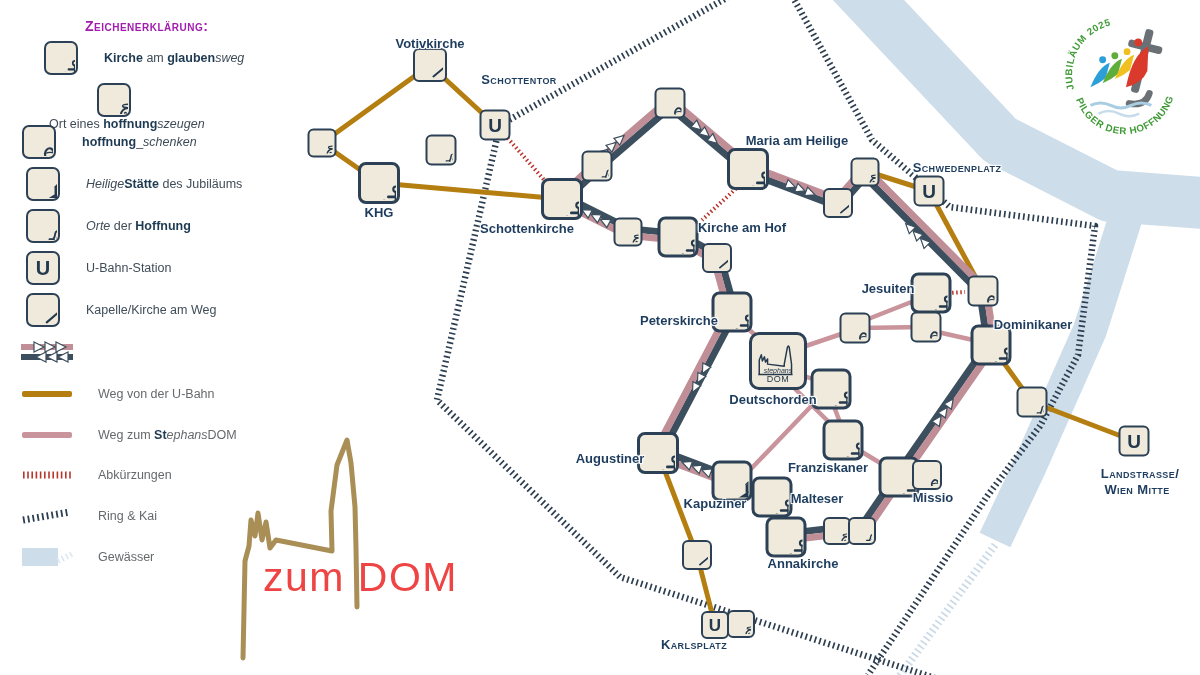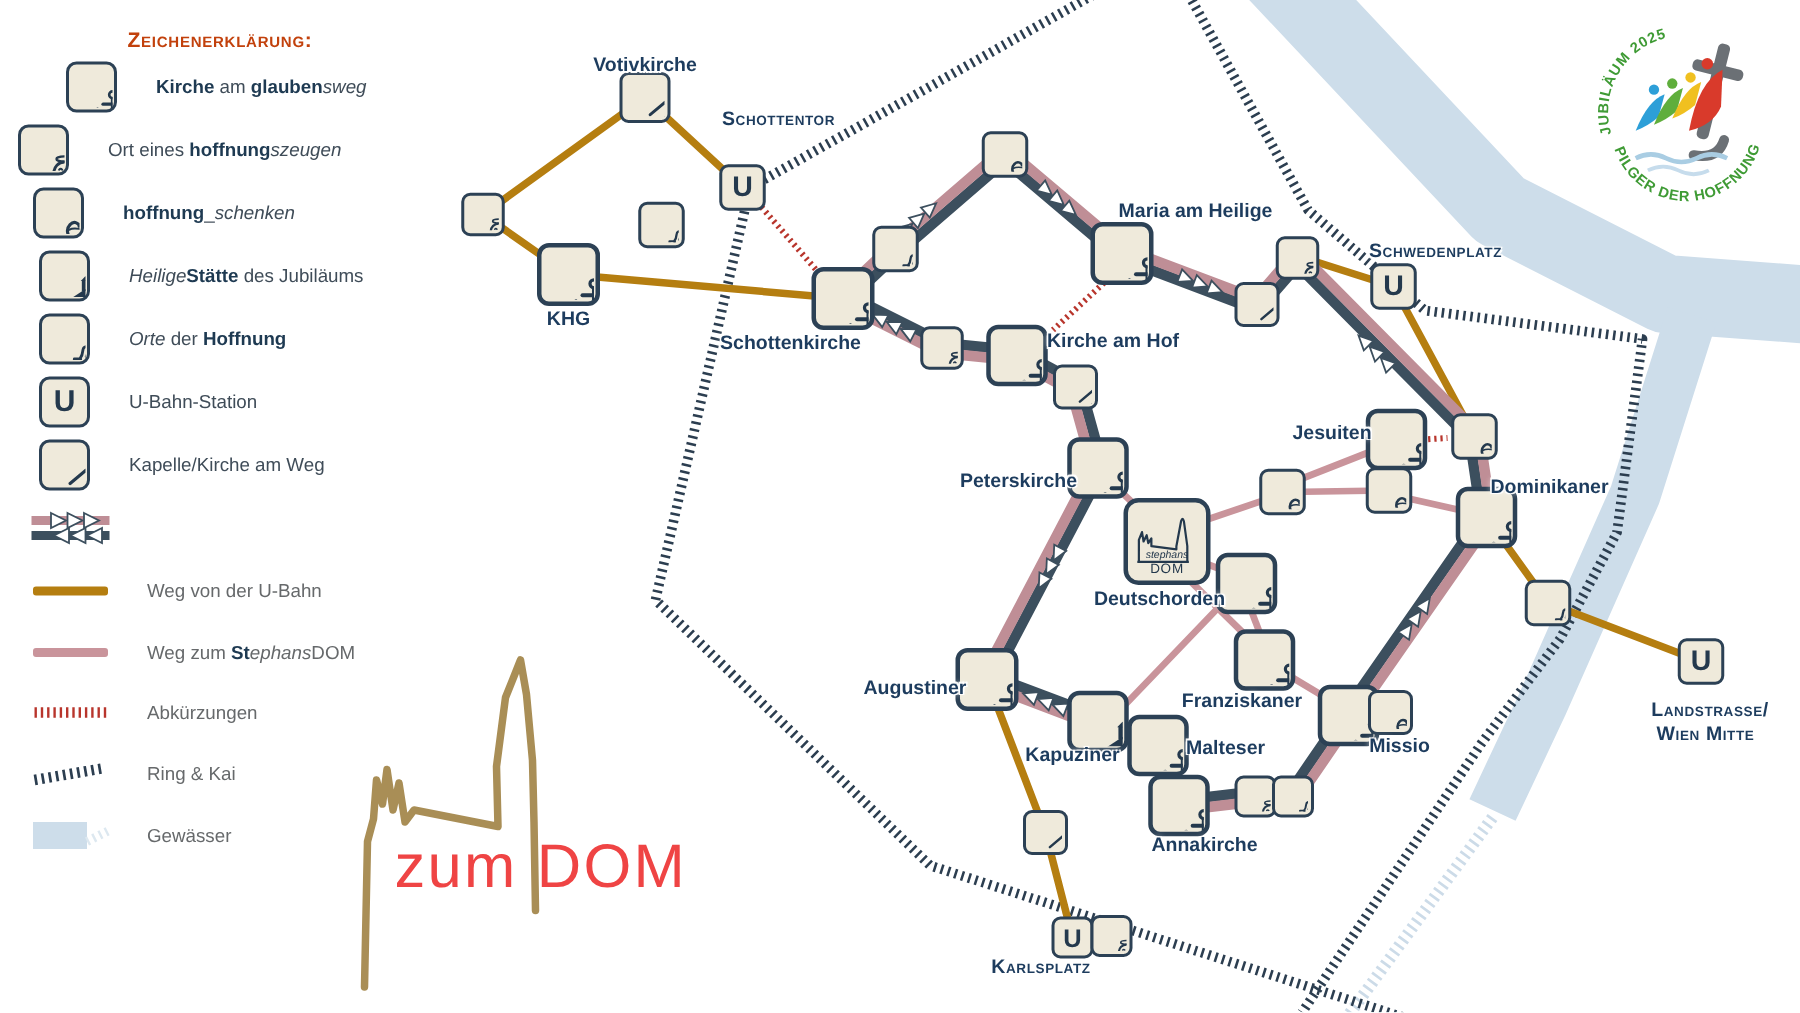--- a/index.html
+++ b/index.html
@@ -1,20 +1,20 @@
 <!DOCTYPE html>
 <html><head>
 <meta charset="utf-8">
 <style>
   html,body{margin:0;padding:0}
   #stage{position:relative;width:1200px;height:675px;background:#ffffff;overflow:hidden;
          font-family:"Liberation Sans",sans-serif;}
   
   #legend-title{position:absolute;left:85px;top:18px;font-size:14px;font-weight:800;
-    font-variant:small-caps;letter-spacing:.5px;color:#c2410c}
+    font-variant:small-caps;letter-spacing:.5px;color:#a21caf}
   .lrow{position:absolute;display:flex;align-items:center}
   .licon{background:#efeadb;border:2.4px solid #2c4155;border-radius:7px;box-sizing:border-box;
     display:flex;align-items:center;justify-content:center}
   .llabel{margin-left:26px;font-size:12.5px;color:#3f4c58;white-space:nowrap}
   .llabel .b{font-weight:700;color:#1e3a52}
   .llabel .i{font-style:italic}
   .llabel.big{font-size:16px;color:#1d3c5e}
   .llabel.gray{color:#66696b}
   
   #mapsvg{position:absolute;left:0;top:0}
@@ -110,21 +110,21 @@
   <div id="legend-title">Zeichenerklärung:</div>
   <div id="legend">
       <div class="lrow" style="left: 26px; top: 41px; margin-left: 18px;">
         <div class="licon" style="width: 34px; height: 34px;">
           <svg width="28" height="28" viewBox="-12 -12 24 24">
             <use href="#sym-kirche"></use>
           </svg>
         </div>
         <div class="llabel"><span class="b">Kirche</span><span> am </span><span class="b">glauben</span><span class="i">sweg</span></div>
       </div>
-      <div class="lrow" style="left: 12px; top: 83px;">
+      <div class="lrow" style="left: 23px; top: 83px; flex-direction: column;">
         <div class="licon" style="width: 34px; height: 34px;">
           <svg width="28" height="28" viewBox="-12 -12 24 24">
             <use href="#sym-zeuge"></use>
           </svg>
         </div>
         <div class="llabel"><span>Ort eines </span><span class="b">hoffnung</span><span class="i">szeugen</span></div>
       </div>
       <div class="lrow" style="left: 22px; top: 125px; justify-content: flex-end;">
         <div class="licon" style="width: 34px; height: 34px;">
           <svg width="28" height="28" viewBox="-12 -12 24 24">

